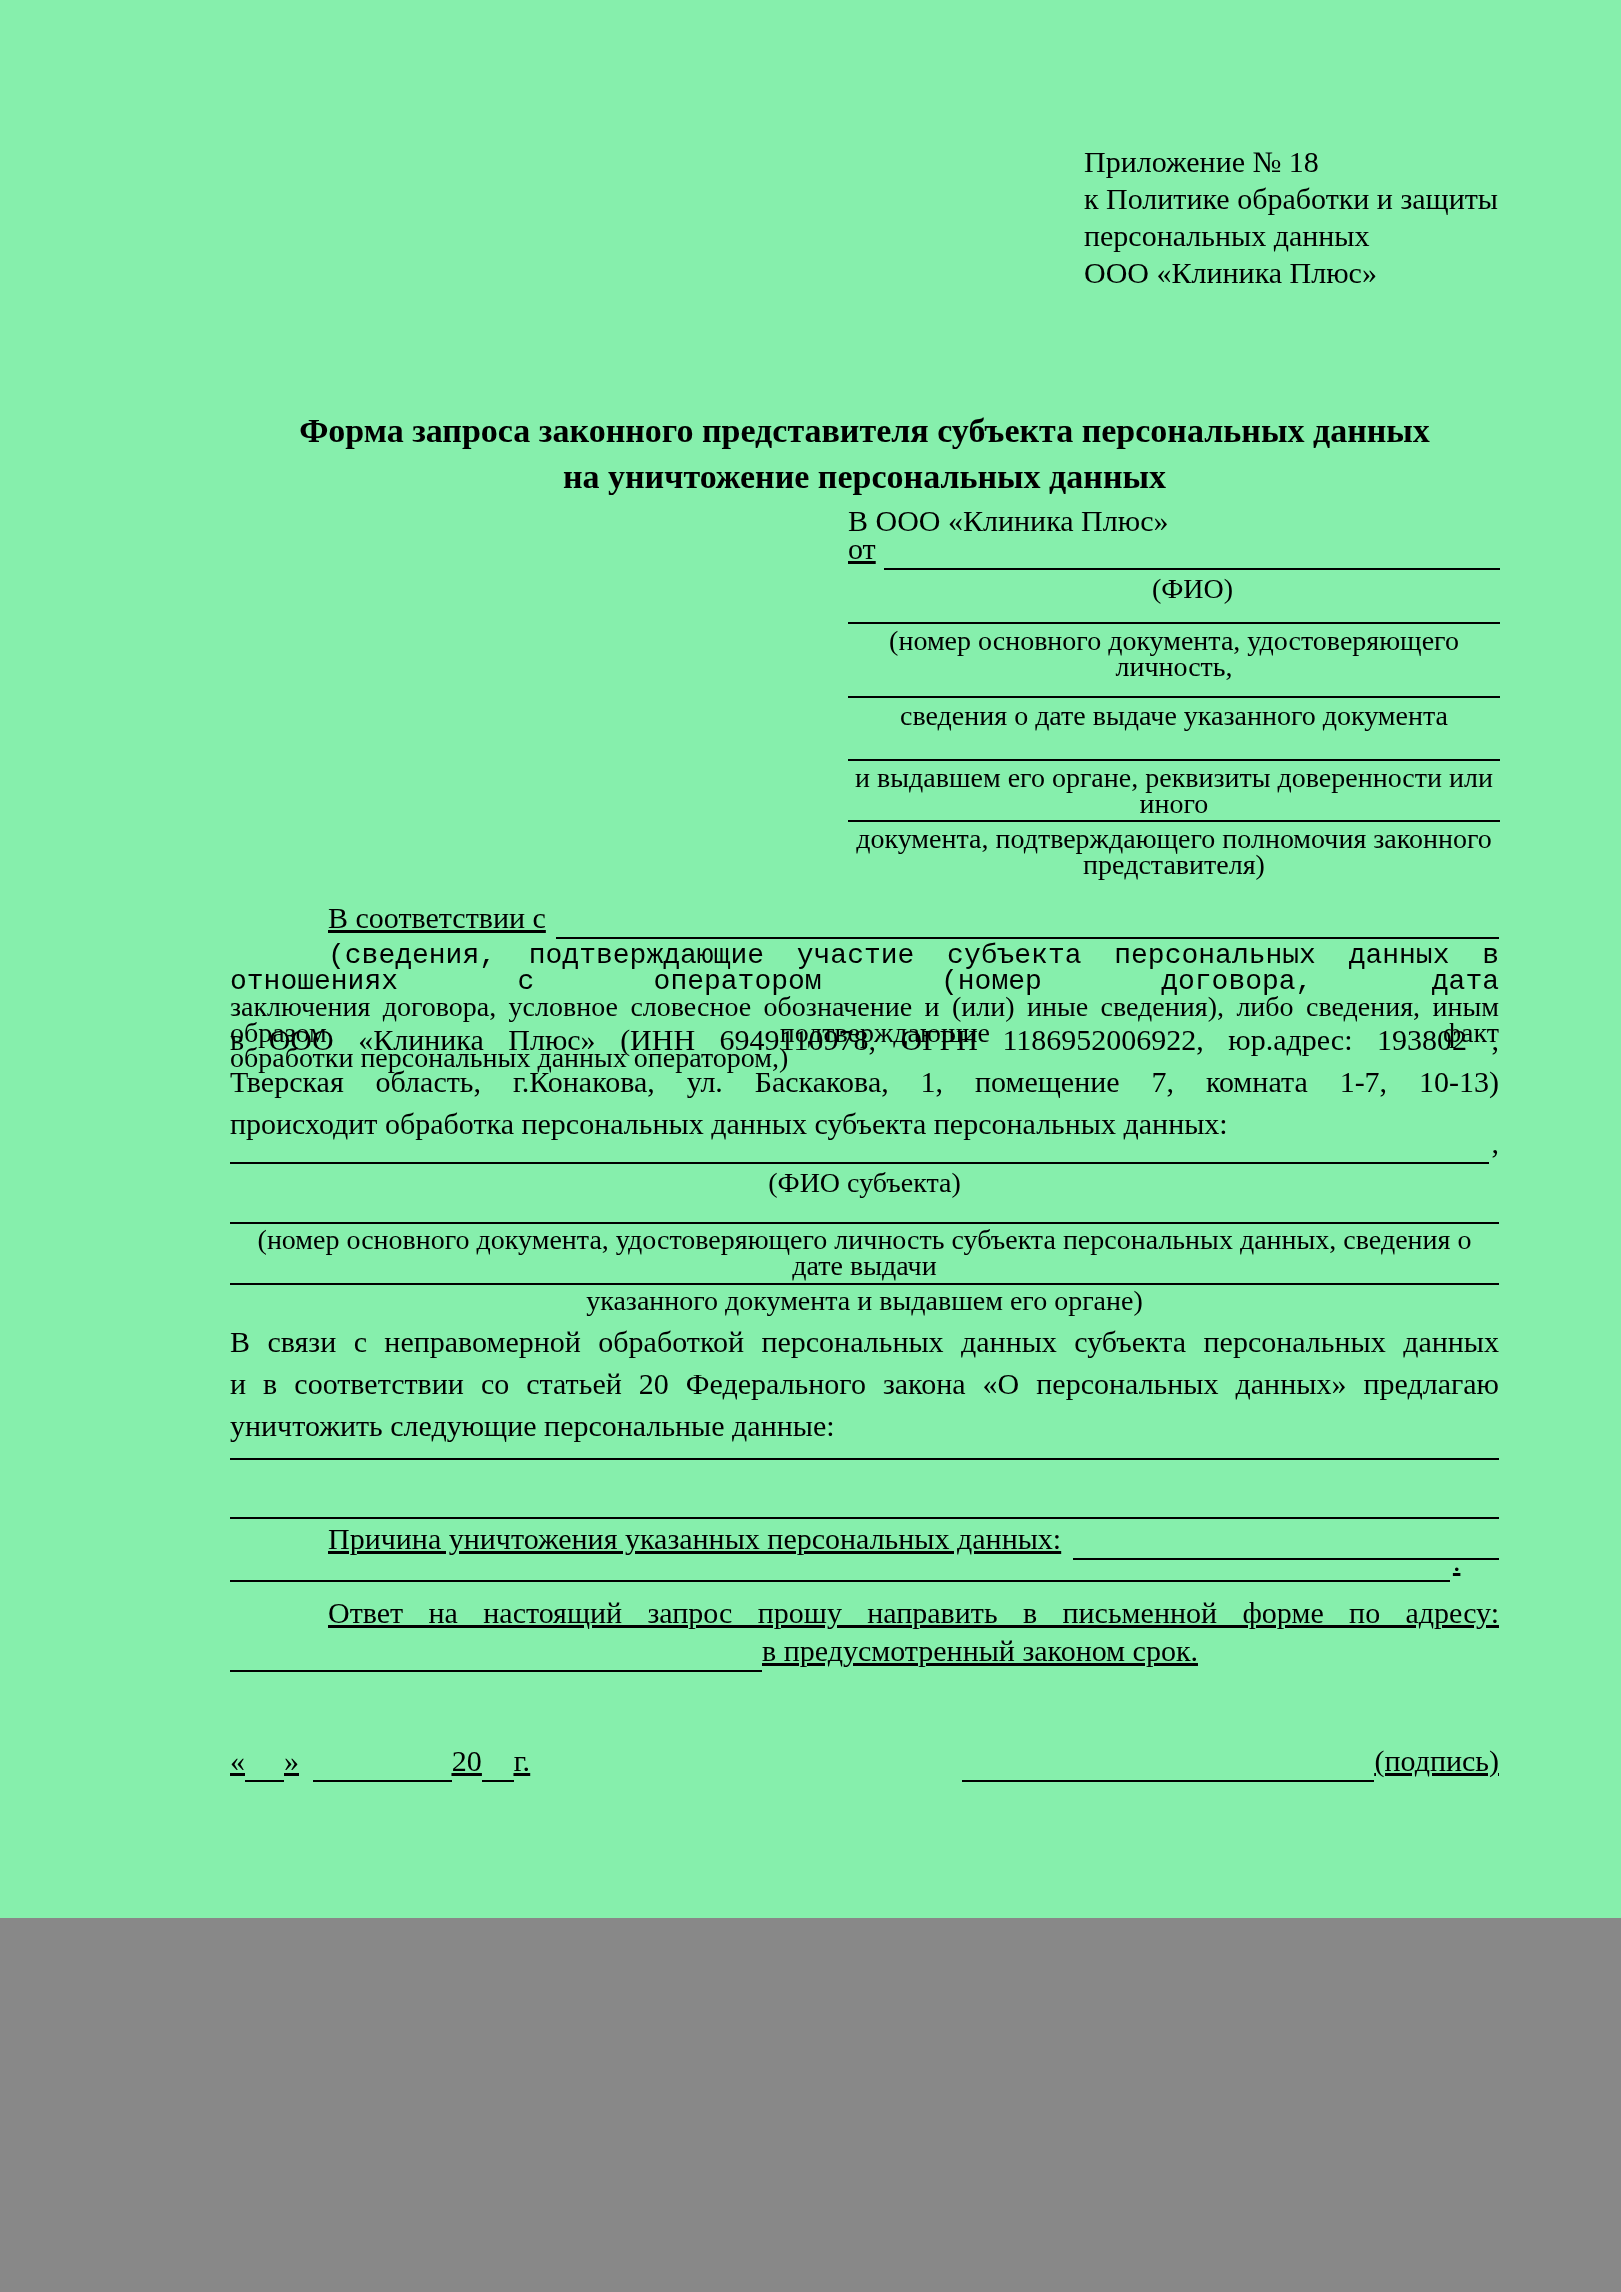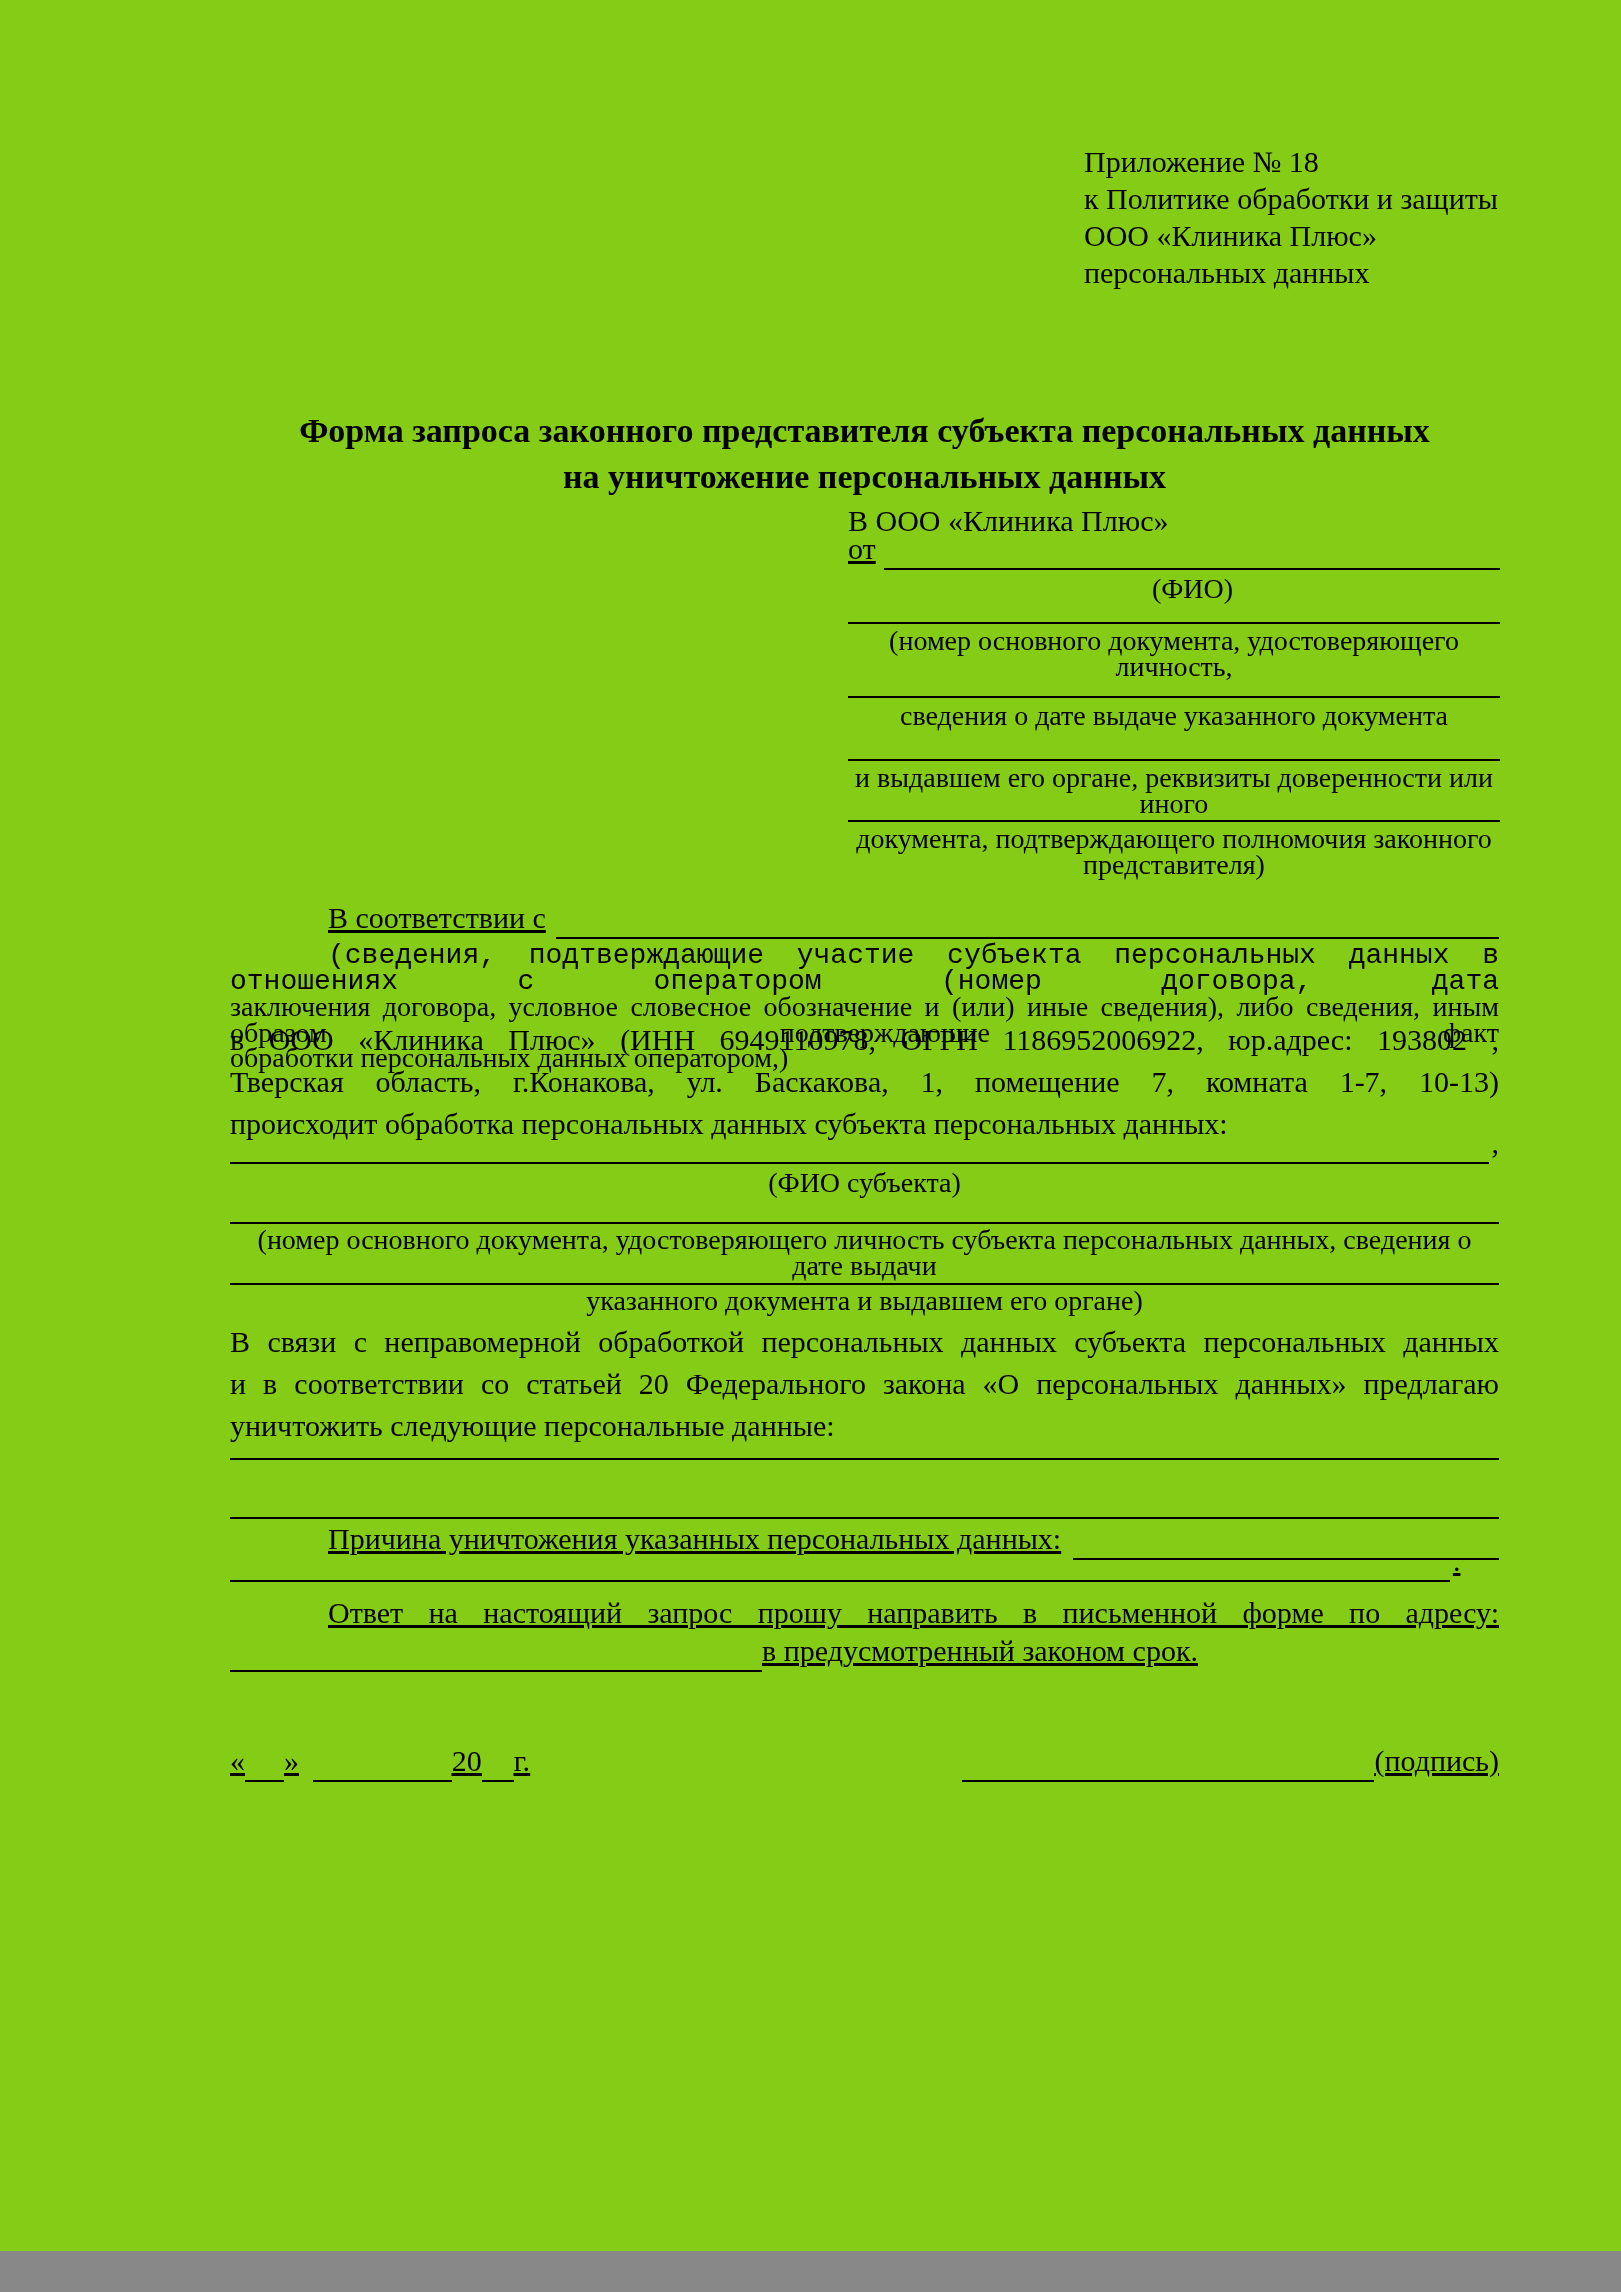--- a/index.html
+++ b/index.html
@@ -1,20 +1,20 @@
 <!DOCTYPE html>
 <html><head>
 <meta charset="utf-8">
 <style>
   html,body { margin:0; padding:0; background:#888; }
   .page {
     position:relative;
-    width:1621px; height:2251px;
+    width:1621px; height:1918px;
     margin:0 auto;
-    background:#84cc16;
+    background:#86efac;
     color:#000;
     font-family:"Liberation Serif","DejaVu Serif",serif;
     overflow:hidden;
   }
   .abs { position:absolute; }
   .body-text { font-size:30px; line-height:42px; }
   .small-text { font-size:28px; line-height:25.5px; }
   .center { text-align:center; }
   .jl { text-align:justify; text-align-last:justify; }
   .indent { text-indent:98px;font-family:Liberation Mono, monospace; }
@@ -26,22 +26,22 @@
   .hdr { font-size:30px; line-height:37px; }
 </style>
 </head>
 <body>
 
 <div class="page">
 
   <div class="abs hdr" style="left:1084px; top:143px; width:425px;">
     <div>Приложение № 18</div>
     <div>к Политике обработки и защиты</div>
+    <div>персональных данных</div>
     <div>ООО «Клиника Плюс»</div>
-    <div>персональных данных</div>
   </div>
 
   <div class="abs title-text" style="left:230px; top:408px; width:1269px;">
     <div>Форма запроса законного представителя субъекта персональных данных</div>
     <div>на уничтожение персональных данных</div>
   </div>
 
   <div class="abs body-text" style="left:848px; top:500px;">В ООО «Клиника Плюс»</div>
 
   <div class="abs row body-text" style="left:848px; top:533px; width:652px; height:37px;">

